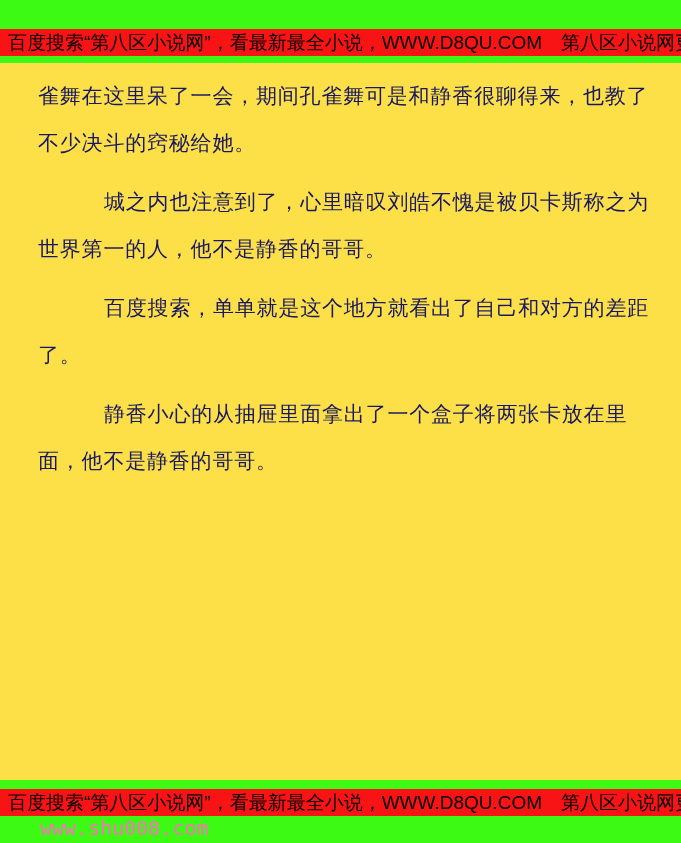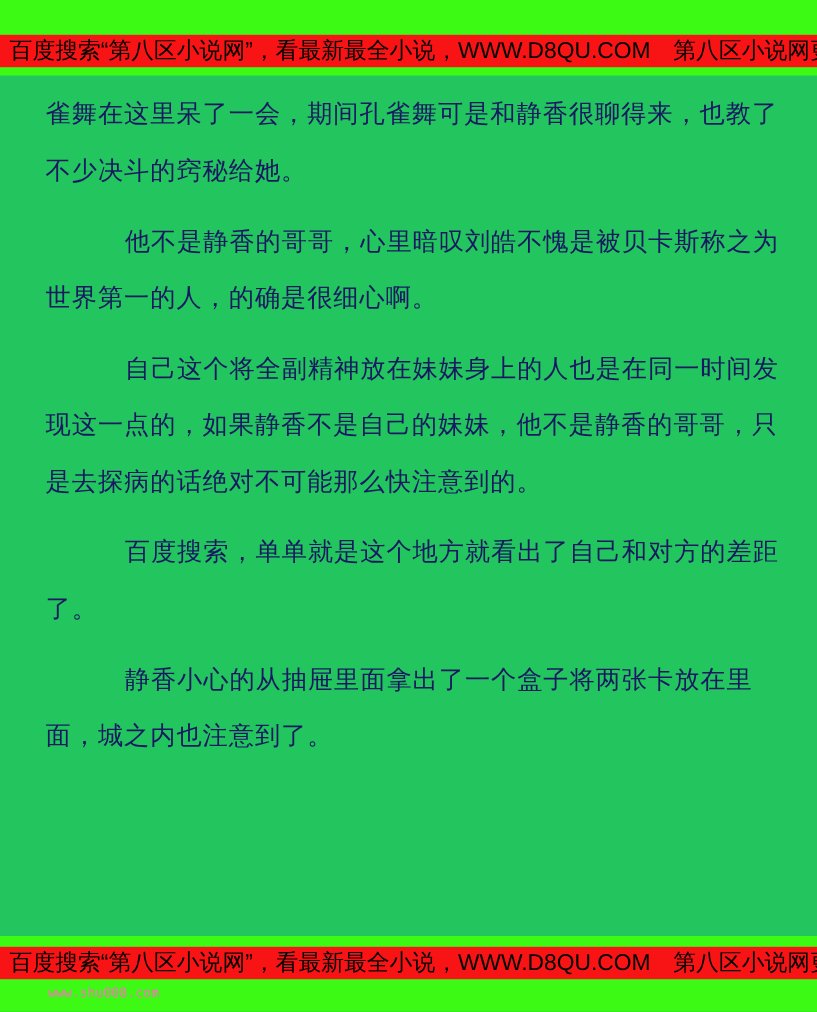--- a/index.html
+++ b/index.html
@@ -37,21 +37,21 @@
     padding-left: 8px;
     font-size: 19px;
     line-height: 27px;
     color: #000000;
     letter-spacing: 0px;
     white-space: nowrap;
   }
   
   .content {
     height: 717px;
-    background: #22c55e;
+    background: #fde047;
     box-sizing: border-box;
     padding: 9px 15px 0 38px;
     color: #181862;
     font-size: 21px;
     line-height: 47px;
     letter-spacing: 0.8px;
     overflow: hidden;
   }
   .content p {
     margin: 0 0 12px 0;
@@ -65,43 +65,42 @@
   .bottom-band {
     height: 63px;
     background: #3CFA14;
     box-sizing: border-box;
     padding-top: 9px;
   }
   .footer-url {
     display: inline-block;
     margin: 2px 0 14px 40px;
     font-family: "DejaVu Sans Mono", "Liberation Mono", monospace;
-    font-size: 11px;
+    font-size: 20px;
     line-height: 20px;
     color: #FF6EC0;
     text-decoration: none;
   }
 </style>
 </head>
 <body>
 
 <div class="page">
 
   <div class="top-band">
     <div class="ad-strip">
       <span class="ad-text">百度搜索“第八区小说网”，看最新最全小说，WWW.D8QU.COM　第八区小说网更新最快!</span>
     </div>
   </div>
 
   <div class="content">
     <p class="no-indent">雀舞在这里呆了一会，期间孔雀舞可是和静香很聊得来，也教了不少决斗的窍秘给她。</p>
-    <p>他不是静香的哥哥，心里暗叹刘皓不愧是被贝卡斯称之为世界第一的人，的确是很细心啊。</p>
-    <p>自己这个将全副精神放在妹妹身上的人也是在同一时间发现这一点的，如果静香不是自己的妹妹，他不是静香的哥哥，只是去探病的话绝对不可能那么快注意到的。</p>
+    <p>城之内也注意到了，心里暗叹刘皓不愧是被贝卡斯称之为世界第一的人，他不是静香的哥哥。</p>
     <p>百度搜索，单单就是这个地方就看出了自己和对方的差距了。</p>
-    <p>静香小心的从抽屉里面拿出了一个盒子将两张卡放在里面，城之内也注意到了。</p>
+    <p>静香小心的从抽屉里面拿出了一个盒子将两张卡放在里面，他不是静香的哥哥。</p>
   </div>
 
   <div class="bottom-band">
     <div class="ad-strip">
       <span class="ad-text">百度搜索“第八区小说网”，看最新最全小说，WWW.D8QU.COM　第八区小说网更新最快!</span>
     </div>
     <a class="footer-url">www.shu008.com</a>
   </div>
 
 </div>

